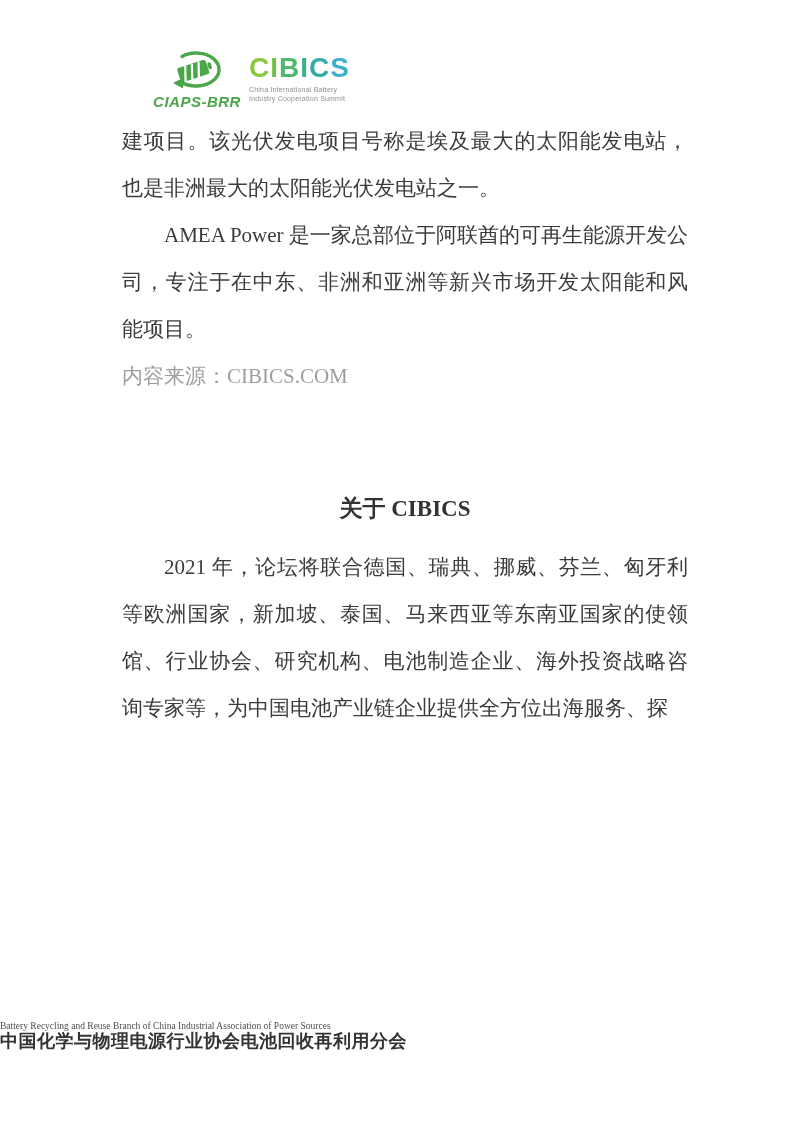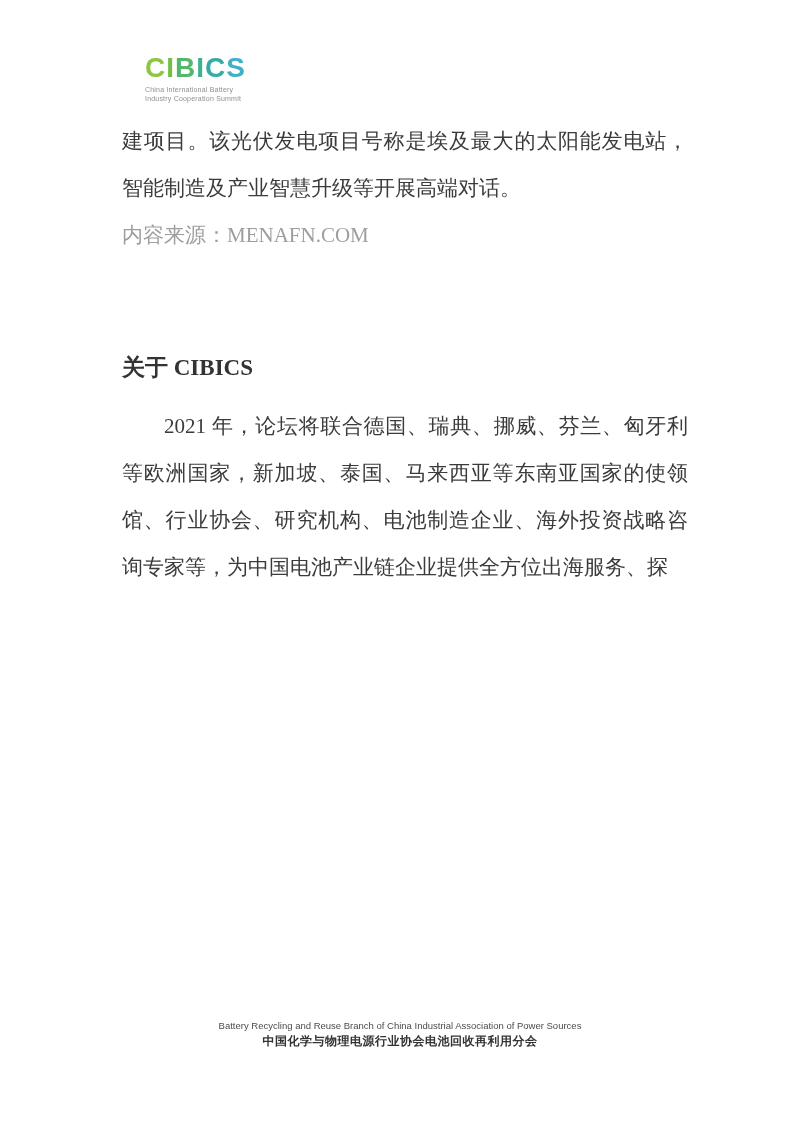--- a/index.html
+++ b/index.html
@@ -72,68 +72,85 @@
   }
   .content p { text-align: justify; }
   .indent { text-indent: 2em; }
   .source-line {
     color: #9e9e9e;
     text-align: left;
   }
   .section-heading {
     margin-top: 85px;
     margin-bottom: 12px;
-    text-align: left;
+    text-align: center;
     font-size: 23px;
     font-weight: 600;
     line-height: 47px;
     color: #333333;
   }
   .para-2025 { margin-top: 10px; }
 
   
   .footer {
     position: absolute;
     left: 0;
     right: 0;
     top: 1020px;
-    text-align: center;
-    font-family: Liberation Sans, sans-serif;
+    text-align: left;
+    font-family: Liberation Serif, serif;
   }
   .footer-en {
     font-size: 9.5px;
     line-height: 12px;
     color: #4d4d4d;
   }
   .footer-zh {
-    font-size: 12px;
+    font-size: 18px;
     line-height: 19px;
     font-weight: bold;
     color: #333333;
     letter-spacing: 0.5px;
   }
 </style>
 </head>
 <body>
 
 <div class="page">
 
   <div class="logos">
+    <div class="ciaps-logo">
+      <span>
+        <svg width="64" height="44" viewBox="0 0 64 44">
+          <path d="M17 8.5 A 23 16.5 0 1 1 16 34" fill="none" stroke="#4aa648" stroke-width="3.4" stroke-linecap="round"></path>
+          <polygon points="8,35 19,29.5 18,40.5" fill="#4aa648"></polygon>
+          <g transform="rotate(-18 30 22)">
+            <rect x="13" y="15" width="30" height="15" rx="2.5" fill="#4aa648"></rect>
+            <rect x="43.5" y="19" width="3.5" height="7" rx="1.5" fill="#4aa648"></rect>
+            <path d="M22 15 L17.5 30" stroke="#ffffff" stroke-width="2.2"></path>
+            <path d="M29 15 L24.5 30" stroke="#ffffff" stroke-width="2.2"></path>
+            <path d="M36 15 L31.5 30" stroke="#ffffff" stroke-width="2.2"></path>
+          </g>
+        </svg>
+      </span>
+      <div class="ciaps-wordmark">CIAPS-BRR</div>
+    </div>
     <div class="cibics-logo">
       <div class="cibics-wordmark"><span style="color: rgb(141, 198, 63);">C</span><span style="color: rgb(114, 191, 68);">I</span><span style="color: rgb(82, 184, 108);">B</span><span style="color: rgb(62, 177, 142);">I</span><span style="color: rgb(53, 171, 168);">C</span><span style="color: rgb(63, 176, 201);">S</span></div>
       <div class="cibics-subtitle">
         <div>China International Battery</div>
         <div>Industry Cooperation Summit</div>
       </div>
     </div>
   </div>
 
   <div class="content">
-    <p>建项目。该光伏发电项目号称是埃及最大的太阳能发电站，智能制造及产业智慧升级等开展高端对话。</p>
-    <p class="source-line">内容来源：MENAFN.COM</p>
+    <p>建项目。该光伏发电项目号称是埃及最大的太阳能发电站，也是非洲最大的太阳能光伏发电站之一。</p>
+    <p class="indent">AMEA Power 是一家总部位于阿联酋的可再生能源开发公司，专注于在中东、非洲和亚洲等新兴市场开发太阳能和风能项目。</p>
+    <p class="source-line">内容来源：CIBICS.COM</p>
     <h2 class="section-heading">关于 CIBICS</h2>
     <p class="indent para-2025">2021 年，论坛将联合德国、瑞典、挪威、芬兰、匈牙利等欧洲国家，新加坡、泰国、马来西亚等东南亚国家的使领馆、行业协会、研究机构、电池制造企业、海外投资战略咨询专家等，为中国电池产业链企业提供全方位出海服务、探</p>
   </div>
 
   <div class="footer">
     <div class="footer-en">Battery Recycling and Reuse Branch of China Industrial Association of Power Sources</div>
     <div class="footer-zh">中国化学与物理电源行业协会电池回收再利用分会</div>
   </div>
 
 </div>

